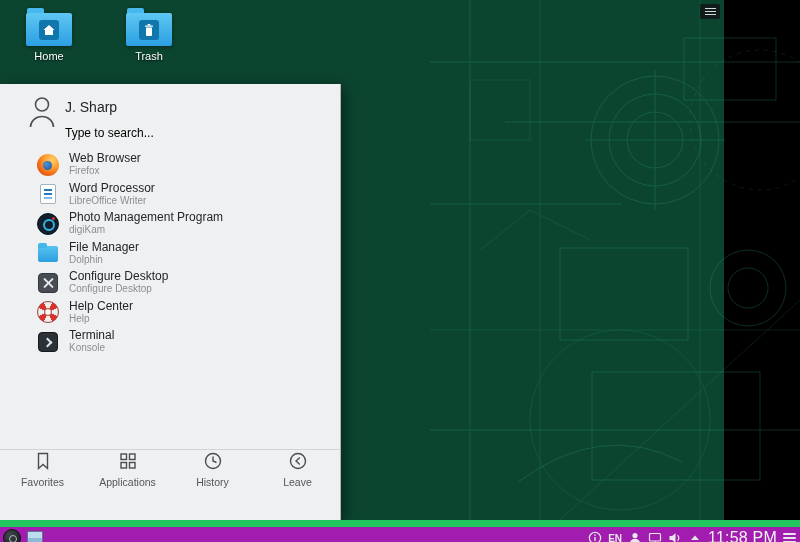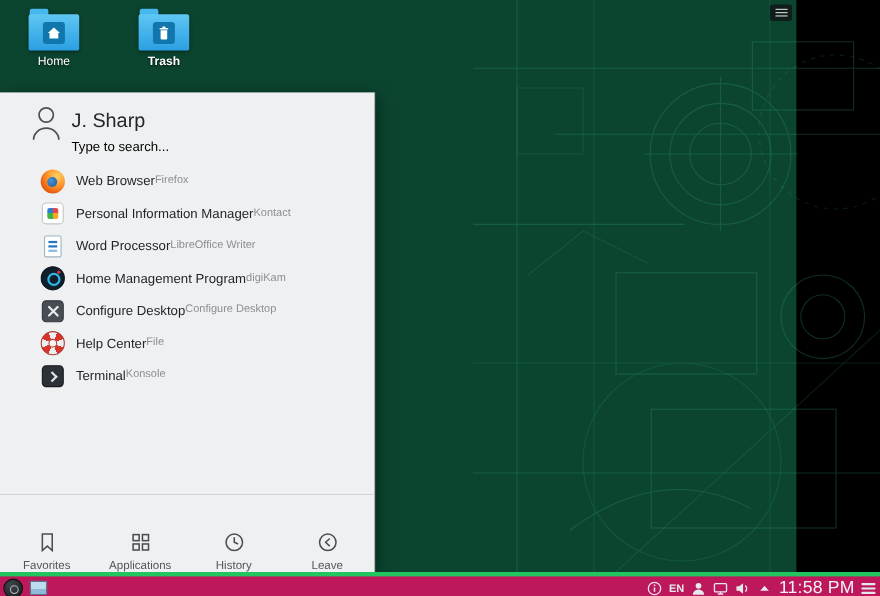--- a/index.html
+++ b/index.html
@@ -33,26 +33,26 @@
       background:rgba(18,22,24,.85);display:flex;flex-direction:column;justify-content:center;
       align-items:center;gap:2px;}
   .toolbox i{display:block;width:11px;height:1.3px;background:#d6dadd;}
 
   
   .kickoff{position:absolute;left:0;top:84px;width:340px;height:436px;
       background:#eff0f1;border-right:1px solid rgba(0,0,0,.25);
       box-shadow:3px 3px 14px rgba(0,0,0,.45);}
   .k-header{position:relative;height:64px;}
   .k-avatar{position:absolute;left:25px;top:9px;width:34px;height:40px;}
-  .k-username{position:absolute;left:65px;top:15px;font-size:18px;color:#232627;}
+  .k-username{position:absolute;left:65px;top:15px;font-size:14px;color:#232627;}
   .k-search{position:absolute;left:65px;top:42px;font-size:12px;color:#000000;cursor:text;}
 
   .app-list{position:absolute;left:0;top:66px;width:340px;}
   .app-row{display:flex;align-items:center;height:29.5px;padding-left:36px;cursor:default;}
-  .app-text{display:flex;flex-direction:row;justify-content:center;}
+  .app-text{display:flex;flex-direction:column;justify-content:center;}
   .app-title{font-size:12px;line-height:13px;color:#232627;}
   .app-sub{font-size:10px;line-height:12px;color:#8a8f93;}
 
   
   .ai{width:24px;height:24px;flex:0 0 24px;margin-right:9px;position:relative;}
   .ai::before,.ai::after{content:"";position:absolute;}
   .ai-firefox::before{inset:1px;border-radius:50%;
       background:radial-gradient(circle at 68% 28%,#ffd166 0%,#ff9a2e 38%,#e8590f 74%,#c84508 100%);}
   .ai-firefox::after{left:7px;top:8px;width:9px;height:9px;border-radius:50%;
       background:radial-gradient(circle at 35% 35%,#4b93d8,#1c559e);}
@@ -77,28 +77,28 @@
       background:conic-gradient(from 22.5deg,#d9342b 0 45deg,#eceff0 0 90deg,#d9342b 0 135deg,#eceff0 0 180deg,#d9342b 0 225deg,#eceff0 0 270deg,#d9342b 0 315deg,#eceff0 0 360deg);}
   .ai-help::after{left:8px;top:8px;width:8px;height:8px;border-radius:50%;
       background:#f4f5f6;border:1px solid #bb4840;box-sizing:border-box;}
   .ai-konsole::before{inset:2px;background:#2c3137;border-radius:4px;border:1px solid #17191c;}
   .ai-konsole::after{left:8px;top:9px;width:5px;height:5px;border:solid #dfe3e6;
       border-width:0 2px 2px 0;transform:rotate(-45deg);}
 
   
   .k-tabs{position:absolute;left:0;bottom:0;width:340px;height:70px;
       border-top:1px solid #d2d4d5;display:flex;}
-  .k-tab{flex:1;display:flex;flex-direction:column;align-items:center;justify-content:flex-end;
+  .k-tab{flex:1;display:flex;flex-direction:column;align-items:center;justify-content:flex-start;
       gap:4px;cursor:default;}
   .k-tab .t-label{font-size:10.5px;color:#53575a;}
   .t-icon{width:22px;height:22px;}
 
   
-  .taskbar{position:absolute;left:0;bottom:0;width:800px;height:22px;background:#be185d;
-      border-top:4px solid #22c55e;box-sizing:border-box;display:flex;align-items:center;}
+  .taskbar{position:absolute;left:0;bottom:0;width:800px;height:22px;background:#a21caf;
+      border-top:7px solid #22c55e;box-sizing:border-box;display:flex;align-items:center;}
   .kicker{position:absolute;left:3px;top:2px;width:18px;height:18px;border-radius:50%;
       background:radial-gradient(circle at 35% 30%,#3d4térone,#16191b);
       background:radial-gradient(circle at 35% 30%,#40464c,#15181a);border:1px solid #0c0e10;box-sizing:border-box;}
   .kicker::after{content:"";position:absolute;left:5px;top:5px;width:6px;height:6px;
       border-radius:50%;border:1.4px solid #aeb6bb;}
   .task-entry{position:absolute;left:27px;top:4px;width:16px;height:13px;border-radius:1px;
       background:linear-gradient(#bcdcf0 0 55%,#8fb9d8 55%);border:1px solid #5d7689;box-sizing:border-box;}
   .tray{position:absolute;right:4px;top:0;height:22px;display:flex;align-items:center;gap:6px;}
   .tray .tico{width:14px;height:14px;display:flex;align-items:center;justify-content:center;}
   .tray .lang{font-size:10px;font-weight:bold;color:#e6e9eb;}
@@ -148,21 +148,21 @@
       <div class="folder-body"></div>
       <div class="folder-emblem">
         <svg width="14" height="14" viewBox="0 0 14 14">
             <path d="M7 2 L12.5 7 H11 V12 H3 V7 H1.5 Z" fill="#ffffff"></path>
           </svg>
       </div>
     </div>
     <span class="label">Home</span>
   </div>
 
-  <div class="desktop-icon" style="left:112px;top:8px;font-weight:bold;">
+  <div class="desktop-icon" style="left:112px;top:8px;">
     <div class="folder">
       <div class="folder-tab"></div>
       <div class="folder-body"></div>
       <div class="folder-emblem">
         <svg width="14" height="14" viewBox="0 0 14 14">
           <rect x="5.6" y="1" width="2.8" height="1.6" rx="0.5" fill="#ffffff"></rect>
           <rect x="3" y="2.4" width="8" height="1.4" rx="0.6" fill="#ffffff"></rect>
           <path d="M4 4.6 h6 v7.4 a1 1 0 0 1 -1 1 h-4 a1 1 0 0 1 -1 -1 z" fill="#ffffff"></path>
         </svg>
       </div>
@@ -190,63 +190,63 @@
     <div class="app-list">
 
       <div class="app-row">
         <span class="ai ai-firefox"></span>
         <span class="app-text">
           <span class="app-title">Web Browser</span>
           <span class="app-sub">Firefox</span>
         </span>
       </div>
 
-      <div class="app-row">
-        <span class="ai ai-kontact"></span>
-        <span class="app-text">
-          <span class="app-title">Personal Information Manager</span>
-          <span class="app-sub">Kontact</span>
-        </span>
-      </div>
 
       <div class="app-row">
         <span class="ai ai-writer"></span>
         <span class="app-text">
           <span class="app-title">Word Processor</span>
           <span class="app-sub">LibreOffice Writer</span>
         </span>
       </div>
 
       <div class="app-row">
         <span class="ai ai-digikam">
             <i></i>
           </span>
         <span class="app-text">
-          <span class="app-title">Home Management Program</span>
+          <span class="app-title">Photo Management Program</span>
           <span class="app-sub">digiKam</span>
         </span>
       </div>
 
+      <div class="app-row">
+        <span class="ai ai-dolphin"></span>
+        <span class="app-text">
+          <span class="app-title">File Manager</span>
+          <span class="app-sub">Dolphin</span>
+        </span>
+      </div>
 
       <div class="app-row">
         <span class="ai ai-settings">
             <i class="d1"></i>
             <i class="d2"></i>
           </span>
         <span class="app-text">
           <span class="app-title">Configure Desktop</span>
           <span class="app-sub">Configure Desktop</span>
         </span>
       </div>
 
       <div class="app-row">
         <span class="ai ai-help"></span>
         <span class="app-text">
           <span class="app-title">Help Center</span>
-          <span class="app-sub">File</span>
+          <span class="app-sub">Help</span>
         </span>
       </div>
 
       <div class="app-row">
         <span class="ai ai-konsole"></span>
         <span class="app-text">
           <span class="app-title">Terminal</span>
           <span class="app-sub">Konsole</span>
         </span>
       </div>

